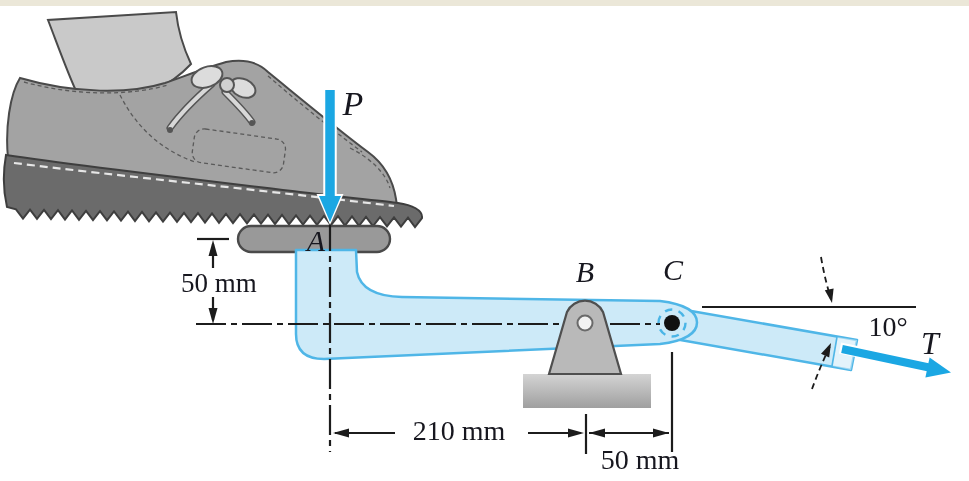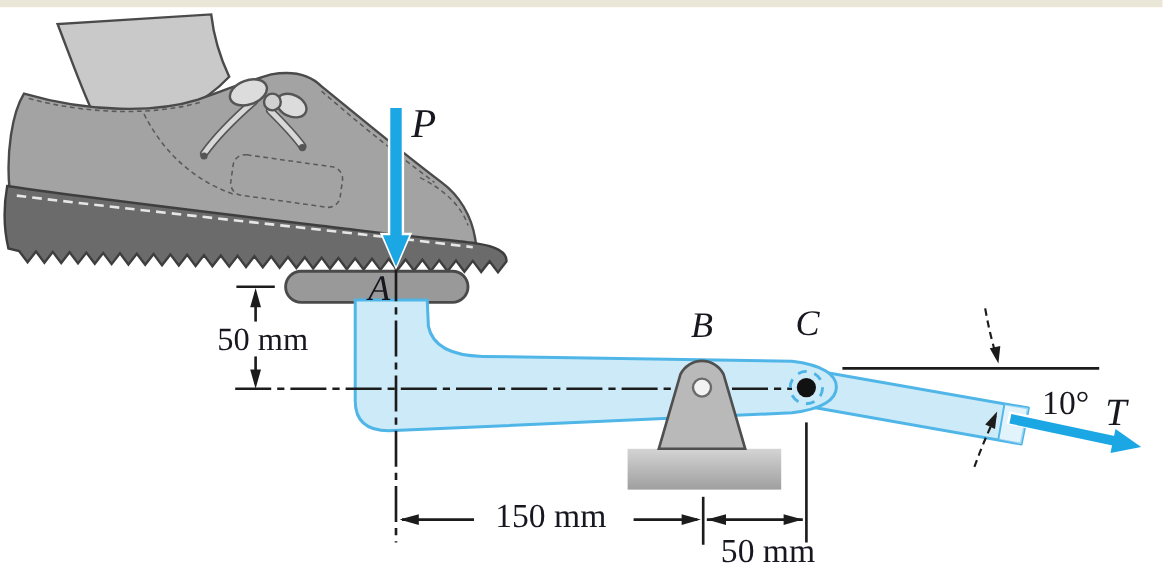--- a/index.html
+++ b/index.html
@@ -140,17 +140,17 @@
       <line x1="842" y1="349" x2="929" y2="367.5" stroke-width="8" stroke="#1ba7e3"></line>
       <polygon points="951,372.5 925.4,377.6 929.6,357.6" fill="#1ba7e3"></polygon>
     </g>
   </svg>
 
   <div class="lbl it f34" style="left:353px;top:104px;">P</div>
   <div class="lbl it f30" style="left:316px;top:241px;">A</div>
   <div class="lbl it f30" style="left:585px;top:272px;">B</div>
   <div class="lbl it f30" style="left:673px;top:270px;">C</div>
   <div class="lbl it f32" style="left:930px;top:343px;">T</div>
-  <div class="lbl f28" style="left:888px;top:327px;margin-top:10px;">10°</div>
+  <div class="lbl f28" style="left:888px;top:327px;">10°</div>
   <div class="lbl f27" style="left:219px;top:283px;">50 mm</div>
-  <div class="lbl f28" style="left:459px;top:431px;">150 mm</div>
+  <div class="lbl f28" style="left:459px;top:431px;">210 mm</div>
   <div class="lbl f28" style="left:640px;top:460px;">50 mm</div>
 </div>
 
 </body></html>

